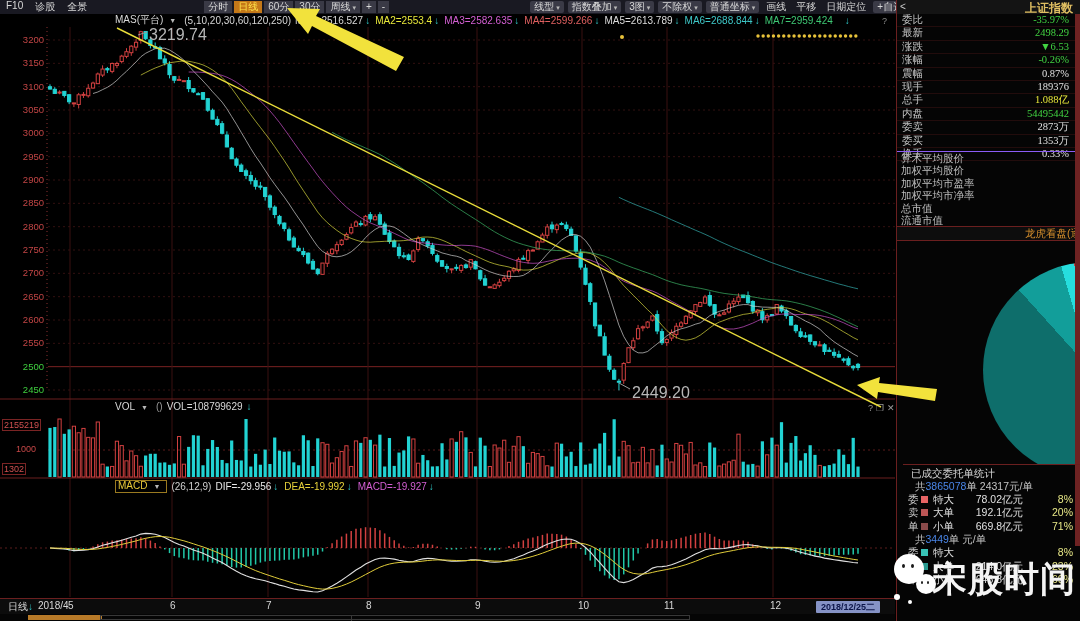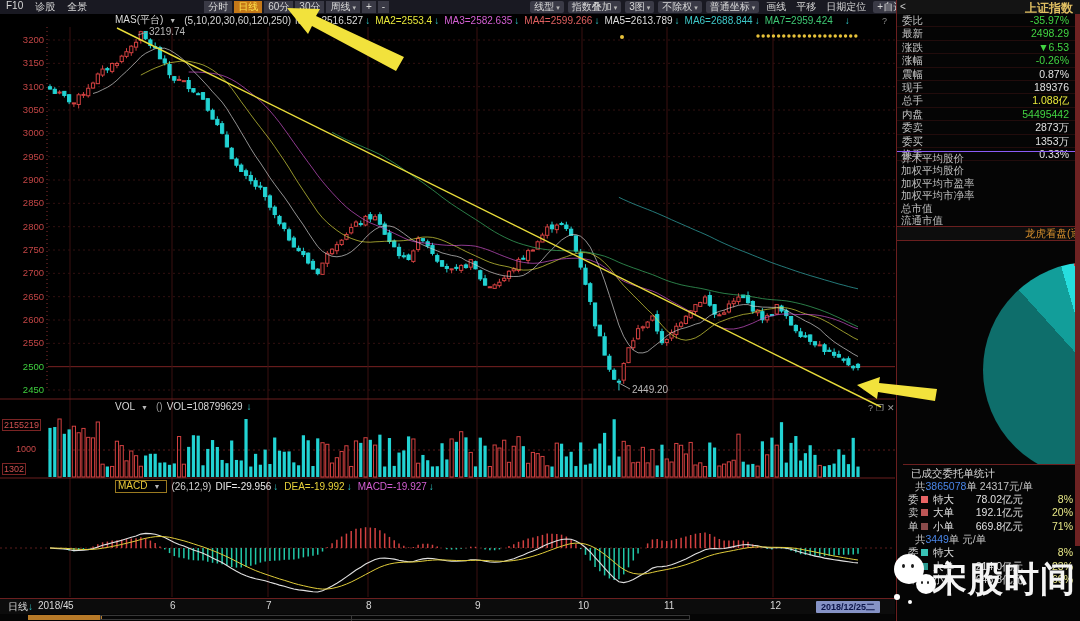--- a/index.html
+++ b/index.html
@@ -29,40 +29,40 @@
   .volhdr span,.macdhdr span{margin-right:4px;}
   .macdbox{border:1px solid #9a7a20;color:#e8c838;padding:0 2px;line-height:10px;}
   .paneicons{position:absolute;left:868px;top:403px;font-size:9px;color:#9a9a9a;z-index:11;
     letter-spacing:3px;}
   .volmax{position:absolute;left:2px;top:419px;font-size:9px;color:#d05050;border:1px solid #7a2424;
     padding:0 1px;z-index:10;background:#000;}
   .volgrid{position:absolute;left:16px;top:444px;font-size:9px;color:#c84848;z-index:10;}
   .volmin{position:absolute;left:2px;top:463px;font-size:9px;color:#d05050;border:1px solid #7a2424;
     padding:0 1px;z-index:10;background:#000;}
   
-  .anno{position:absolute;font-size:10px;color:#b8b8b8;z-index:55;white-space:nowrap;}
+  .anno{position:absolute;font-size:16px;color:#b8b8b8;z-index:55;white-space:nowrap;}
   .helpq{position:absolute;left:882px;top:16px;color:#8a8a8a;font-size:9px;z-index:12;}
   
   .xaxis{position:absolute;left:0;top:598px;width:895px;height:16px;background:#0c0c0c;
     border-top:1px solid #6b1f1f;z-index:10;font-size:10px;color:#d8d8d8;}
   .xaxis .plabel{position:absolute;left:8px;top:1px;}
   .mon{position:absolute;top:1px;color:#d8d8d8;}
   .datebox{position:absolute;left:816px;top:2px;width:64px;height:12px;background:#8693c6;
     color:#0b1448;font-size:9px;font-weight:bold;text-align:center;line-height:12px;border-radius:1px;}
   .scrollrow{position:absolute;left:0;top:614px;width:895px;height:7px;background:#050505;z-index:10;}
   .thumb{position:absolute;left:28px;top:1px;width:74px;height:5px;background:#b87a28;}
   .track{position:absolute;left:100px;top:1px;width:590px;height:5px;border:1px solid #383838;box-sizing:border-box;}
   .trackdiv{position:absolute;left:250px;top:0;width:1px;height:5px;background:#383838;}
   
   #rightPanel{position:absolute;left:896px;top:0;width:184px;height:621px;background:#050505;
     border-left:1px solid #6b1f1f;z-index:20;font-size:10.5px;color:#c4c4c4;}
   .rp-header{position:absolute;left:0;top:0;width:184px;height:14px;background:#141414;}
   .rp-back{position:absolute;left:3px;top:1px;color:#cfcfcf;font-size:10px;}
   .rp-title{position:absolute;right:8px;top:0;color:#e0bf62;font-size:12px;font-weight:bold;}
-  .rp-rows{position:absolute;left:0;top:14px;width:184px;}
+  .rp-rows{position:absolute;left:0;top:14px;width:184px;font-family:Liberation Serif, serif;}
   .qrow{height:12.4px;line-height:12.4px;position:relative;border-bottom:1px solid rgba(140,40,40,.22);}
   .qrow .ql{position:absolute;left:5px;}
   .qrow .qv{position:absolute;right:12px;}
   .avg-rows{position:absolute;left:0;top:150.5px;width:184px;border-top:1px solid #8b5cf6;}
   .arow{height:12.5px;line-height:12.5px;padding-left:4px;color:#bdbdbd;}
   .lh-head{position:absolute;left:0;top:226px;width:184px;height:13px;border-top:1px solid #6b1f1f;
     border-bottom:1px solid #6b1f1f;background:#0d0d0d;color:#d8902c;text-align:right;line-height:13px;
     white-space:nowrap;overflow:hidden;}
   .pie-region{position:absolute;left:0;top:240px;width:178px;height:224px;overflow:hidden;}
   .pie{position:absolute;left:86px;top:22px;width:216px;height:216px;border-radius:50%;}

